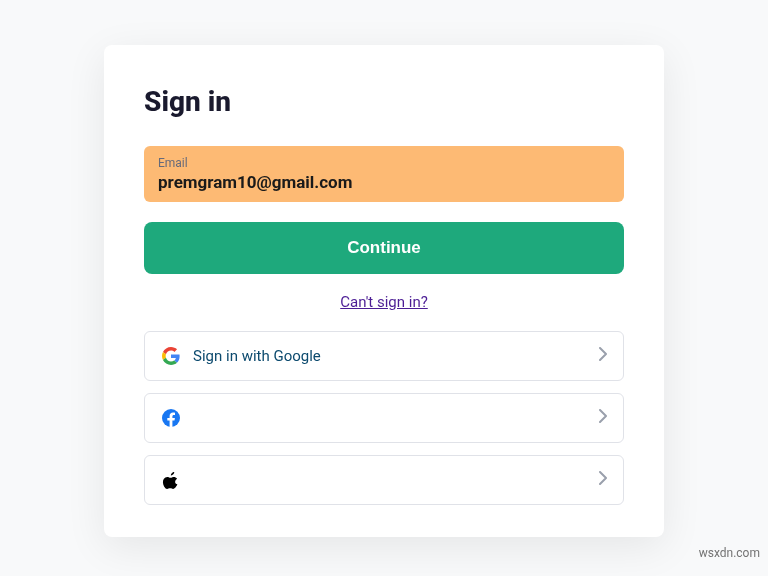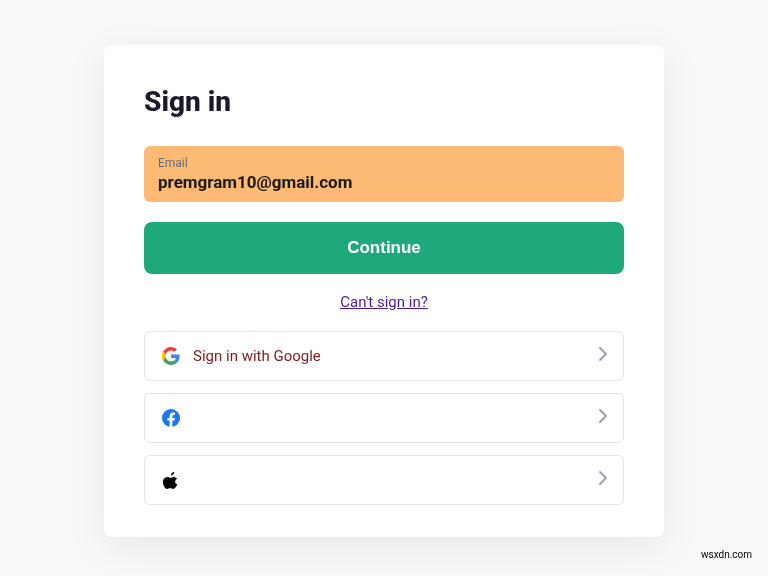--- a/index.html
+++ b/index.html
@@ -90,44 +90,44 @@
       display: flex;
       align-items: center;
       justify-content: space-between;
       border: 1px solid #e0e2e8;
       border-radius: 6px;
       background: #ffffff;
       padding: 14px 16px;
       margin-bottom: 12px;
       cursor: pointer;
       font-size: 15px;
-      color: #7f1d1d;
+      color: #0c4a6e;
       font-family: inherit;
     }
     .social-left {
       display: flex;
       align-items: center;
       gap: 12px;
     }
     .icon-wrap {
       width: 20px;
       height: 20px;
       display: flex;
       align-items: center;
       justify-content: center;
     }
     .chevron {
       color: #9aa0ac;
     }
     .watermark {
       position: fixed;
       bottom: 16px;
-      right: 16px;
-      font-size: 10px;
-      color: #000000;
+      right: 8px;
+      font-size: 12px;
+      color: #737373;
     }
   </style>
 </head>
 <body>
 
 <div class="card">
   <div class="header-row">
     <h1 class="title">Sign in</h1>
   </div>
 

